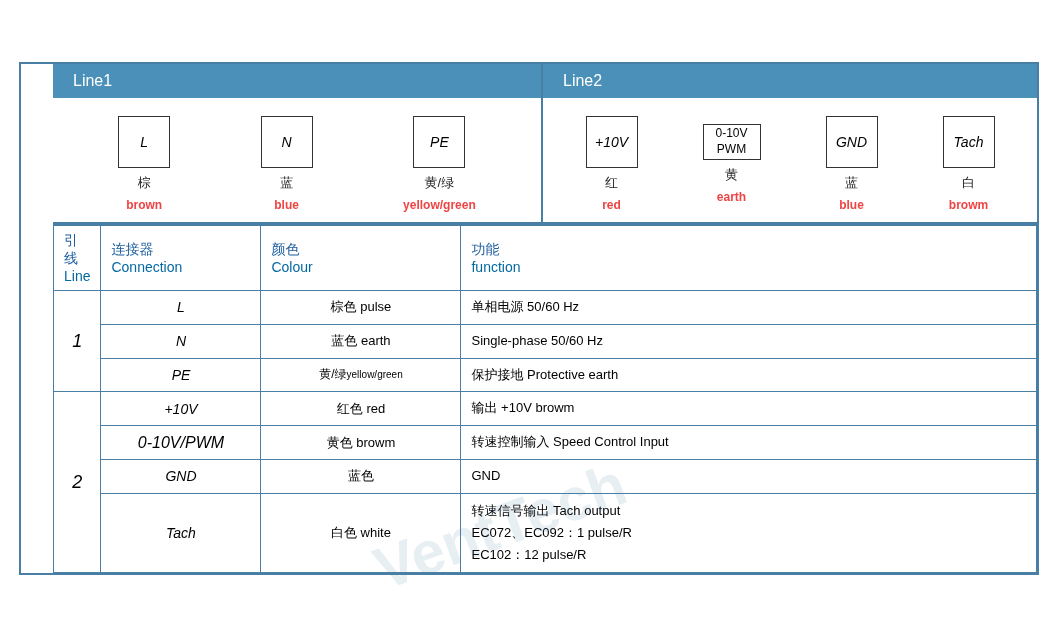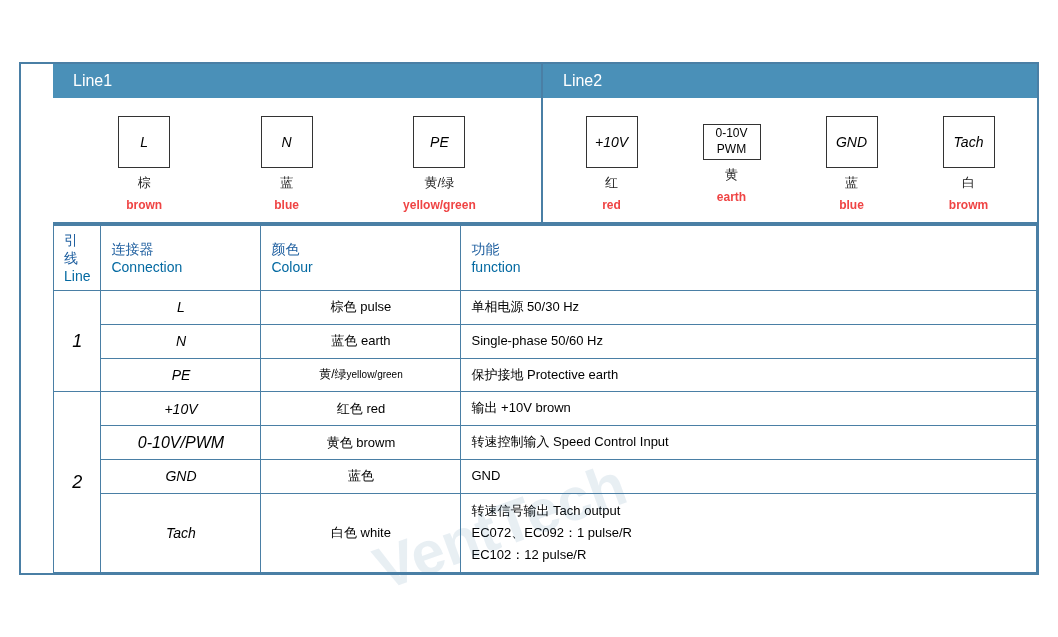--- a/index.html
+++ b/index.html
@@ -245,38 +245,38 @@
         <td class="col-func">
           <span class="th-zh">功能</span>
           <span class="th-en">function</span>
         </td>
       </tr>
 
       <tr>
         <td class="line-num-cell" rowspan="3" style="font-style:italic;font-size:18px">1</td>
         <td class="conn-cell">L</td>
         <td class="colour-cell">棕色 pulse</td>
-        <td class="func-cell">单相电源 50/30 Hz</td>
+        <td class="func-cell">单相电源 50/60 Hz</td>
       </tr>
       <tr>
         <td class="conn-cell">N</td>
         <td class="colour-cell">蓝色 earth</td>
         <td class="func-cell">Single-phase 50/60 Hz</td>
       </tr>
       <tr>
         <td class="conn-cell">PE</td>
         <td class="colour-cell" style="font-size:12px">黄/绿<span style="font-size:10px">yellow/green</span></td>
         <td class="func-cell">保护接地 Protective earth</td>
       </tr>
 
       <tr>
         <td class="line-num-cell" rowspan="4" style="font-style:italic;font-size:18px">2</td>
         <td class="conn-cell">+10V</td>
         <td class="colour-cell">红色 red</td>
-        <td class="func-cell">输出 +10V brown</td>
+        <td class="func-cell">输出 +10V browm</td>
       </tr>
       <tr>
         <td class="conn-cell" style="font-size:16px">0-10V/PWM</td>
         <td class="colour-cell">黄色 browm</td>
         <td class="func-cell">转速控制输入 Speed Control Input</td>
       </tr>
       <tr>
         <td class="conn-cell">GND</td>
         <td class="colour-cell">蓝色</td>
         <td class="func-cell">GND</td>

